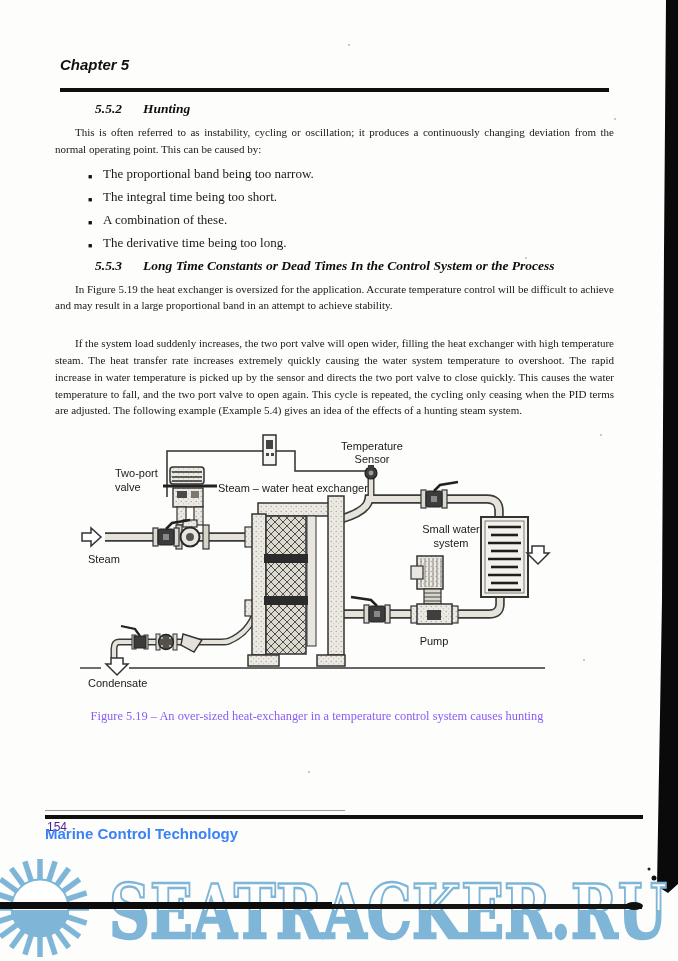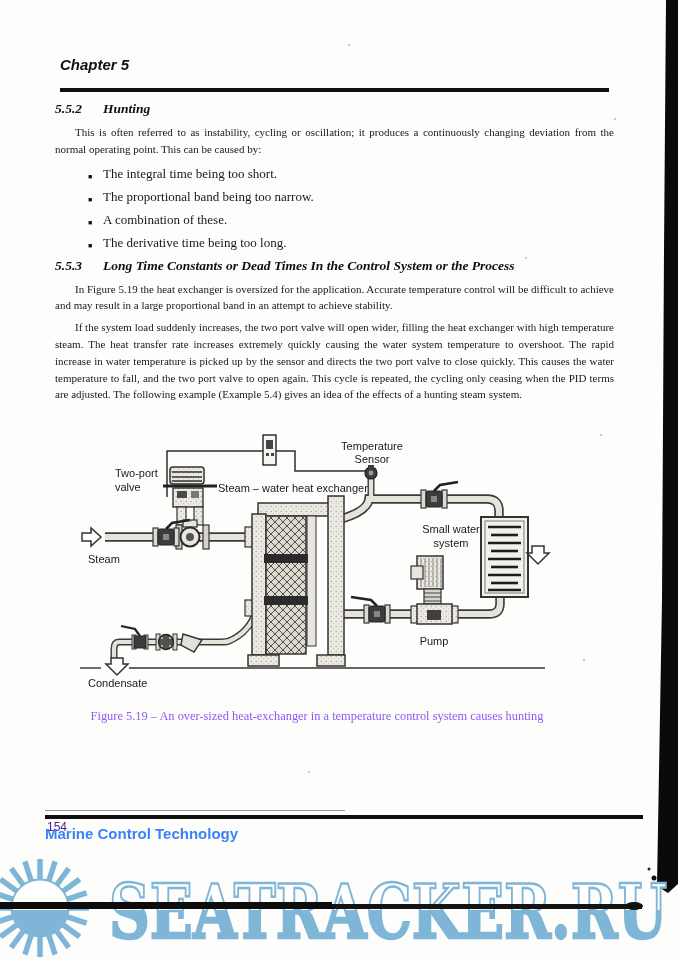--- a/index.html
+++ b/index.html
@@ -6,23 +6,23 @@
   body{width:678px;height:961px;position:relative;background:#fdfdfc;overflow:hidden;
        font-family:"Liberation Serif","DejaVu Serif",serif;color:#181818;}
   .abs{position:absolute;}
   
   #chapter{left:60px;top:56px;font-family:"Liberation Sans","DejaVu Sans",sans-serif;
            font-weight:bold;font-style:italic;font-size:15px;color:#111;}
   #header-rule{left:60px;top:88px;width:549px;height:4px;background:#0f0f0f;}
   
   #content{left:55px;top:101px;width:559px;}
   .sec-head{margin:0 0 7px 0;font-size:13.5px;font-weight:bold;font-style:italic;color:#0e0e0e;}
-  .sec-num{display:inline-block;width:48px;}
+  .sec-num{display:inline-block;width:48px;margin-left:40px;}
   #content p{margin:0 0 8px 0;font-size:11px;line-height:16.8px;text-align:justify;text-indent:20px;}
-  #content p.tight{margin-bottom:5px;}
+  #content p.tight{margin-bottom:21px;}
   ul.blist{list-style:none;margin:1px 0 2px 0;padding:0;}
   ul.blist li{position:relative;margin:0 0 6.2px 33px;padding-left:15px;font-size:13px;line-height:16.8px;}
   ul.blist li::before{content:"■";position:absolute;left:0;top:3px;font-size:7px;color:#111;}
   
   #caption{left:57px;top:709px;width:520px;text-align:center;font-weight:normal;font-size:12.4px;color:#8b5cf6;}
   
   #footer-thin{left:45px;top:810px;width:300px;height:1px;background:#999;}
   #footer-rule{left:45px;top:815px;width:598px;height:3.5px;background:#101010;}
   #page-num{left:47px;top:820px;font-family:"Liberation Sans",sans-serif;font-size:12px;color:#4c1d95;}
   #book-title{left:45px;top:825px;width:540px;
@@ -54,22 +54,22 @@
 
 <div id="chapter" class="abs">Chapter 5</div>
 <div id="header-rule" class="abs"></div>
 
 <div id="content" class="abs">
   <div class="sec-head">
     <span class="sec-num">5.5.2</span><span>Hunting</span>
   </div>
   <p>This is often referred to as instability, cycling or oscillation; it produces a continuously changing deviation from the normal operating point. This can be caused by:</p>
   <ul class="blist">
+    <li>The proportional band being too narrow.</li>
     <li>The integral time being too short.</li>
-    <li>The proportional band being too narrow.</li>
     <li>A combination of these.</li>
     <li>The derivative time being too long.</li>
   </ul>
   <div class="sec-head">
     <span class="sec-num">5.5.3</span><span>Long Time Constants or Dead Times In the Control System or the Process</span>
   </div>
   <p class="tight">In Figure 5.19 the heat exchanger is oversized for the application. Accurate temperature control will be difficult to achieve and may result in a large proportional band in an attempt to achieve stability.</p>
   <p>If the system load suddenly increases, the two port valve will open wider, filling the heat exchanger with high temperature steam. The heat transfer rate increases extremely quickly causing the water system temperature to overshoot. The rapid increase in water temperature is picked up by the sensor and directs the two port valve to close quickly. This causes the water temperature to fall, and the two port valve to open again. This cycle is repeated, the cycling only ceasing when the PID terms are adjusted. The following example (Example 5.4) gives an idea of the effects of a hunting steam system.</p>
 </div>
 

